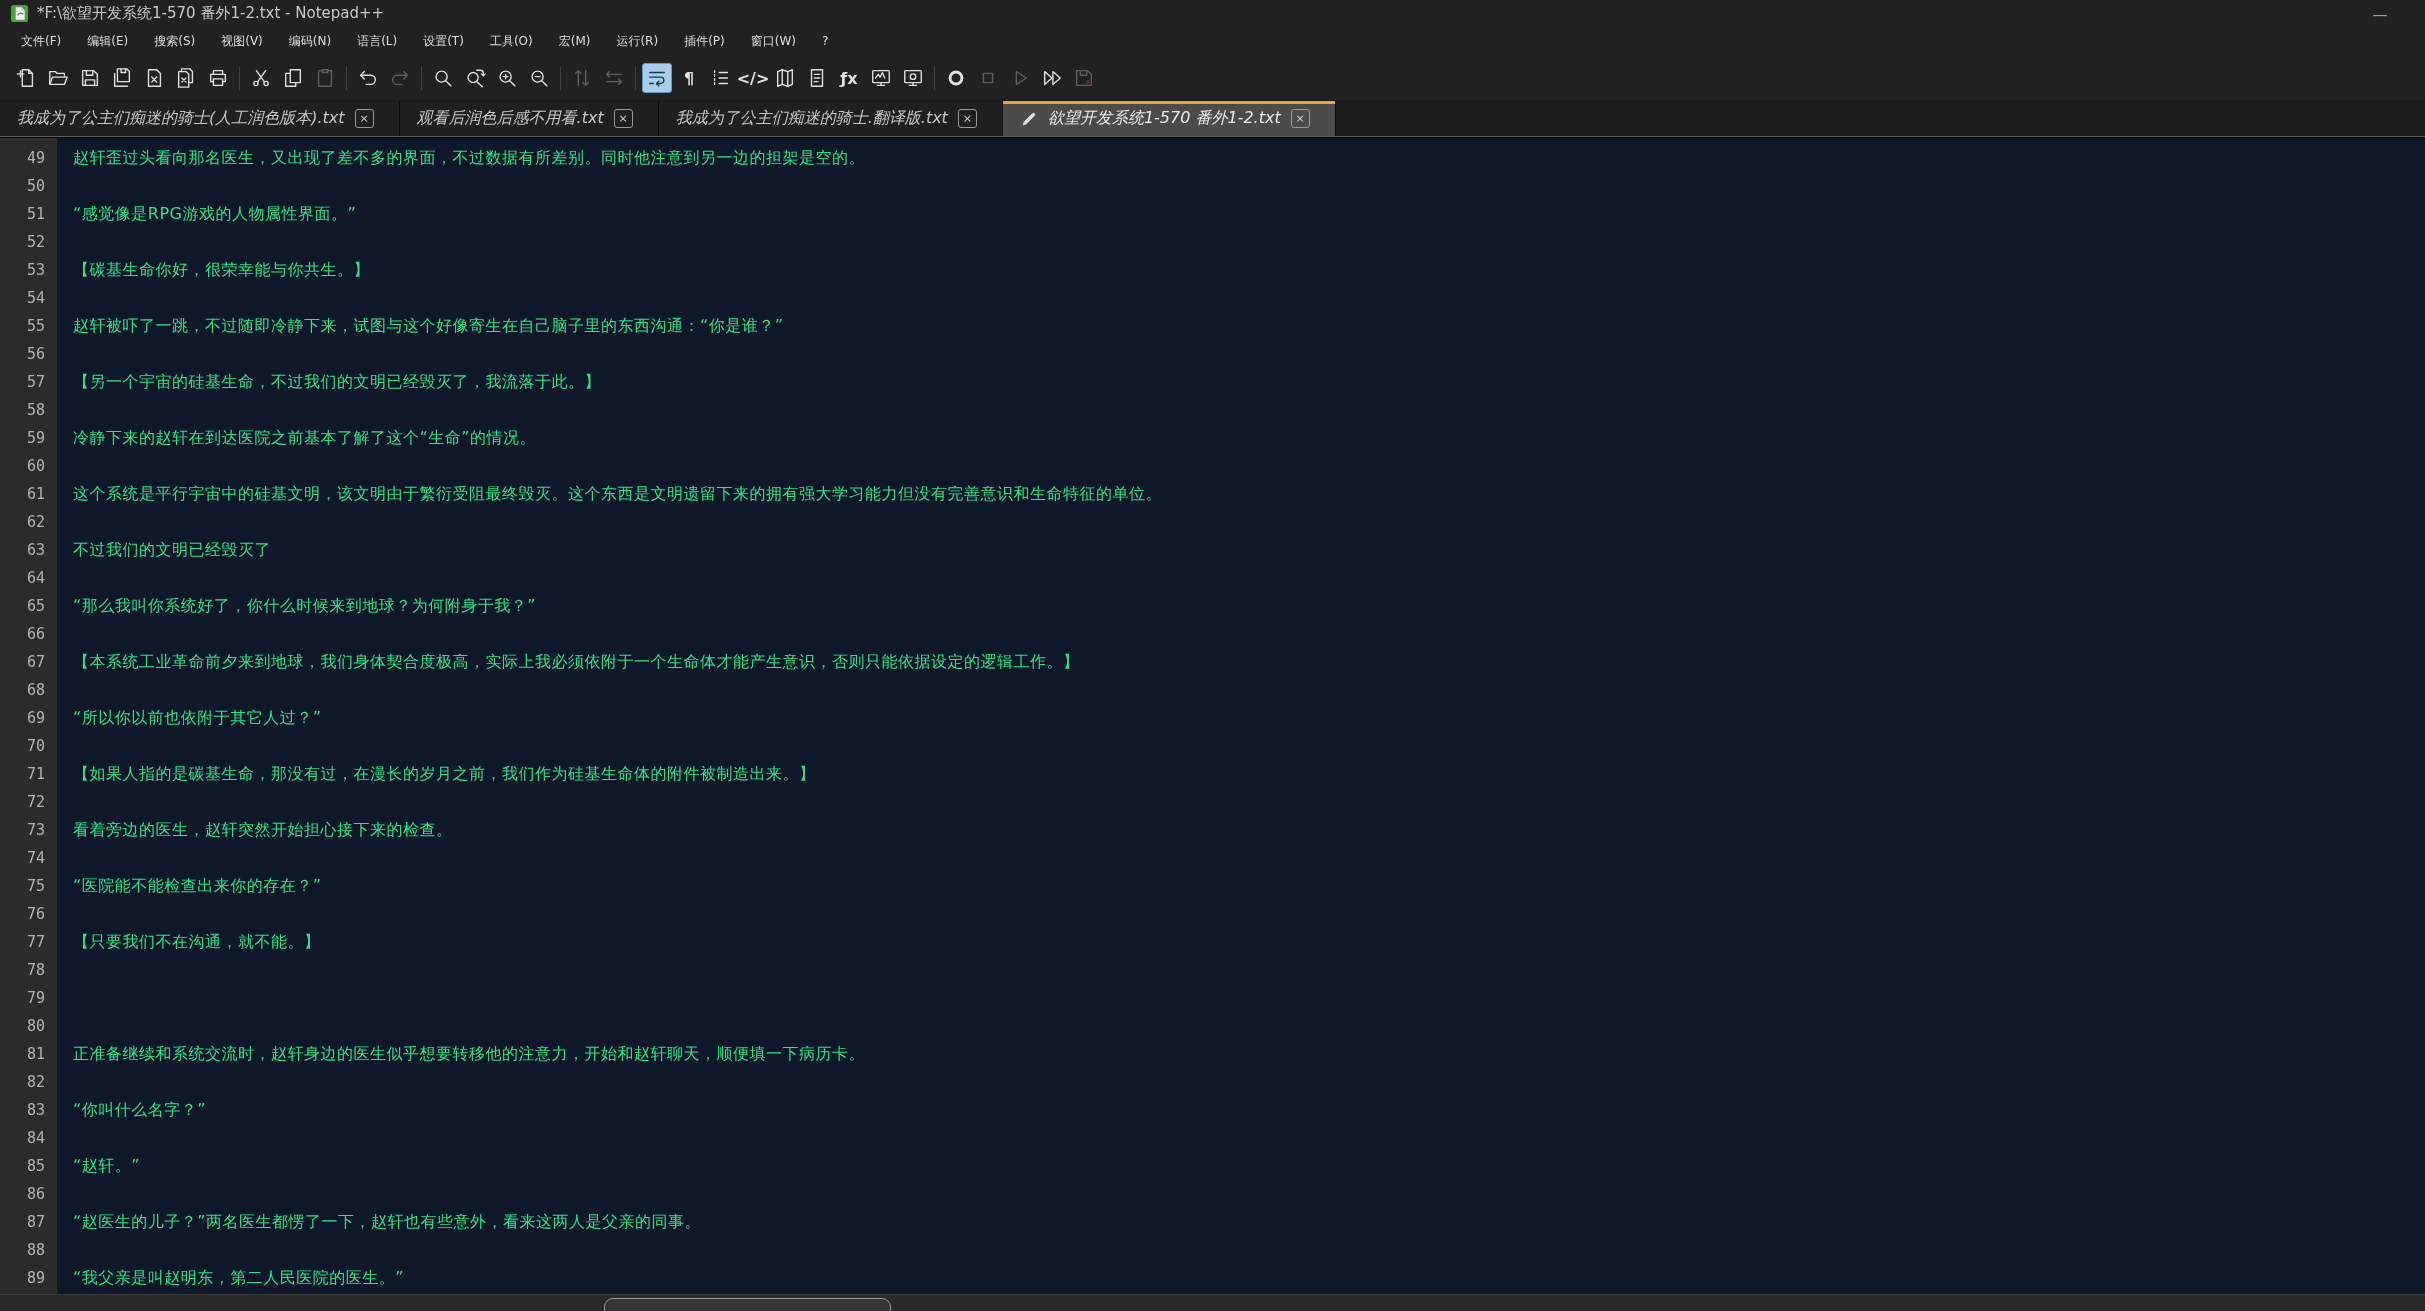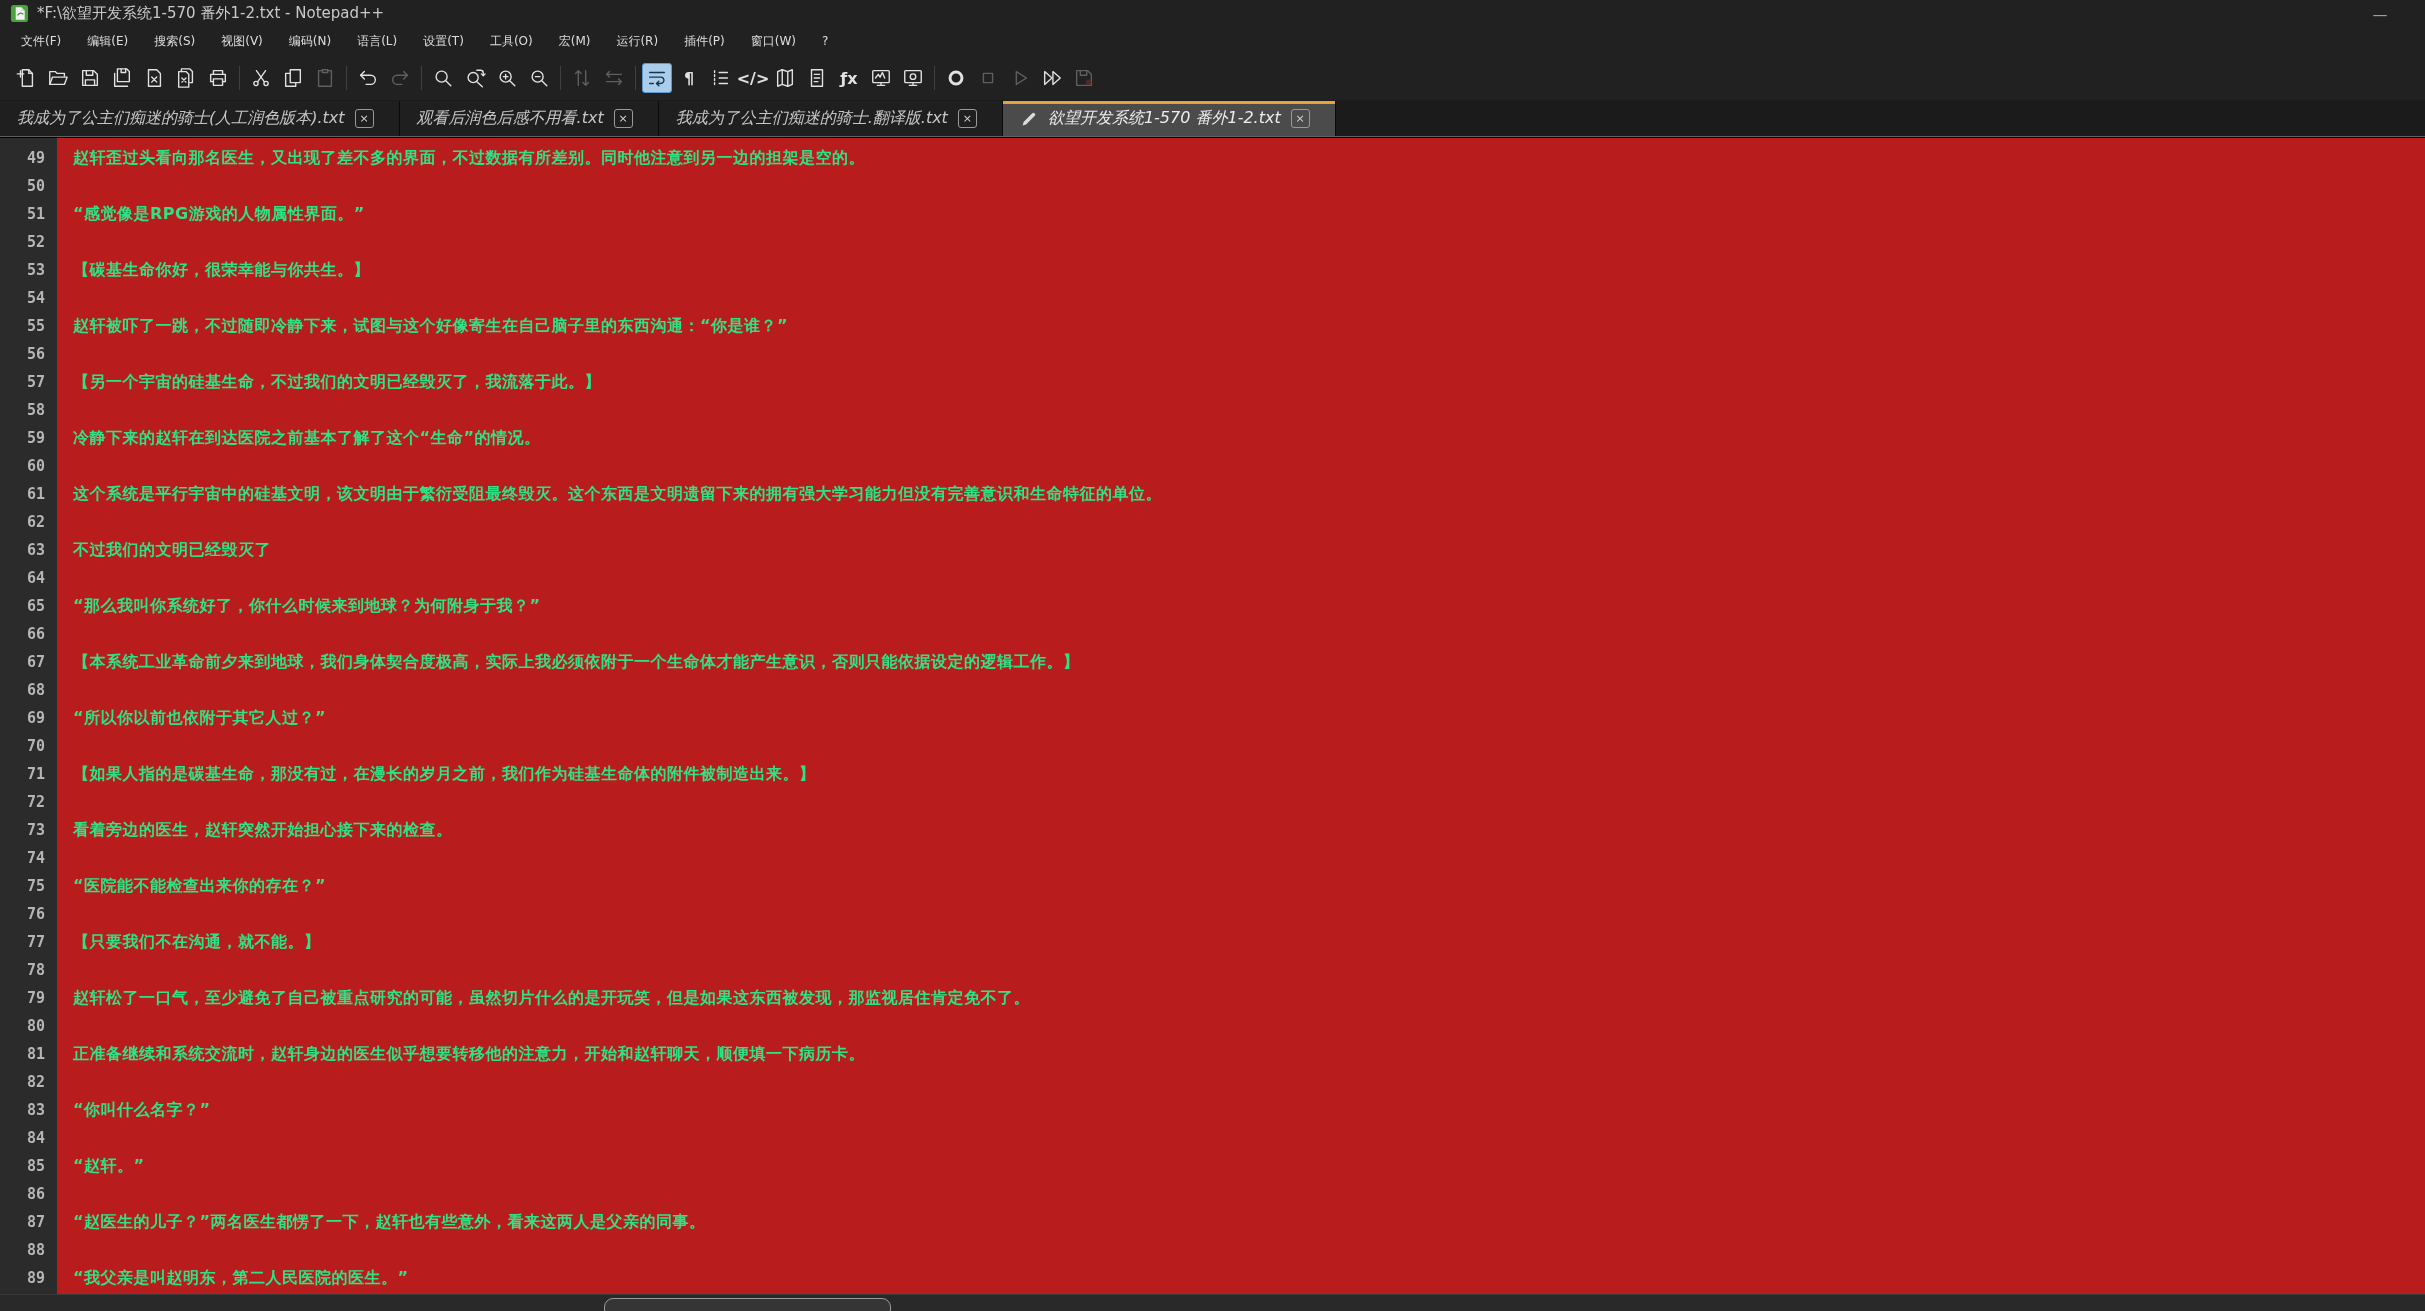--- a/index.html
+++ b/index.html
@@ -35,22 +35,22 @@
        font-size:16px;position:relative;box-sizing:border-box;gap:10px;font-style:italic;}
   .tab.active{background:#4b4b4b;color:#ececec;}
   .tab.active::before{content:"";position:absolute;top:0;left:0;right:0;height:3px;
        background:#e8a33d;}
   .tab-close{width:17px;height:17px;border:1px solid #999;border-radius:3px;
        display:flex;align-items:center;justify-content:center;font-size:11px;
        color:#d2d2d2;flex:none;line-height:1;}
   .pencil{width:18px;height:18px;flex:none;display:flex;}
 
   
-  .editor{position:absolute;top:138px;left:0;right:0;bottom:17px;background:#b91c1c;
-          overflow:hidden;font-weight:bold;}
+  .editor{position:absolute;top:138px;left:0;right:0;bottom:17px;background:#0f172a;
+          overflow:hidden;}
   .gutter-bg{position:absolute;left:0;top:0;bottom:-30px;width:57px;background:#2b2b2b;}
   .lines{position:absolute;top:6px;left:0;right:0;}
   .line{height:28px;display:flex;align-items:center;}
   .ln{width:57px;flex:none;box-sizing:border-box;padding-right:12px;text-align:right;
       color:#b5b5b5;font-family:"DejaVu Sans Mono",monospace;font-size:15px;}
   .code{padding-left:16px;color:#2de385;font-size:16px;white-space:pre;
         letter-spacing:.5px;}
 
   
   .hscroll{position:absolute;bottom:0;left:0;right:0;height:17px;background:#292929;
@@ -463,21 +463,20 @@
     <span class="code">【只要我们不在沟通，就不能。】</span>
   </div>
 
   <div class="line">
     <span class="ln">78</span>
     <span class="code"></span>
   </div>
 
   <div class="line">
     <span class="ln">79</span>
-    <span class="code">赵轩松了一口气，至少避免了自己被重点研究的可能，虽然切片什么的是开玩笑，但是如果这东西被发现，那监视居住肯定免不了。</span>
   </div>
 
   <div class="line">
     <span class="ln">80</span>
     <span class="code"></span>
   </div>
 
   <div class="line">
     <span class="ln">81</span>
     <span class="code">正准备继续和系统交流时，赵轩身边的医生似乎想要转移他的注意力，开始和赵轩聊天，顺便填一下病历卡。</span>

